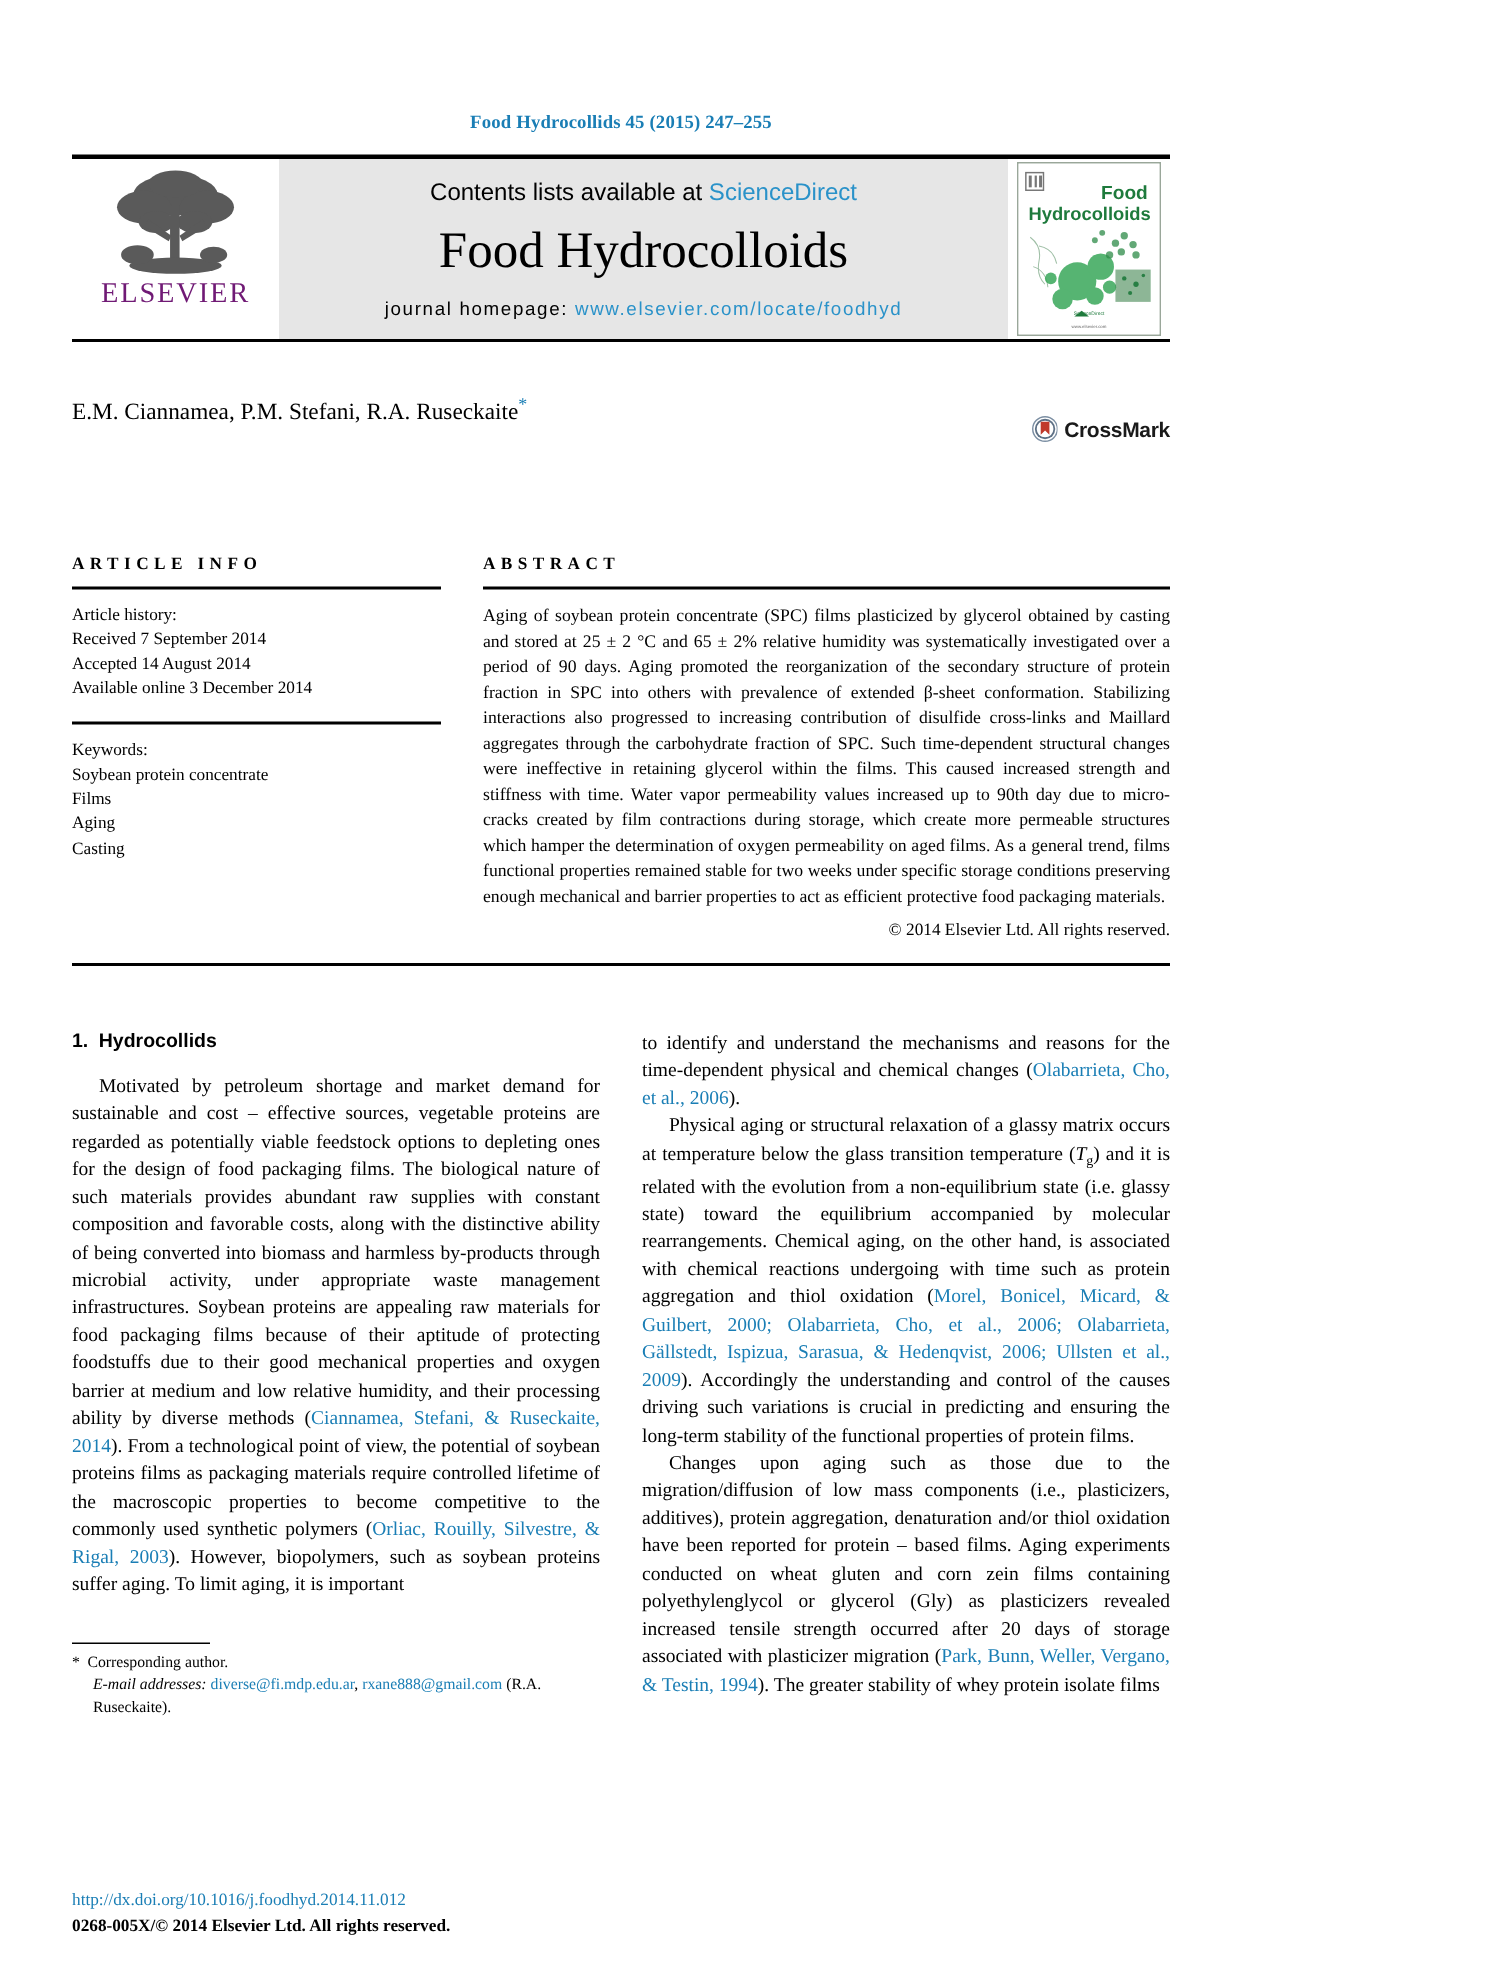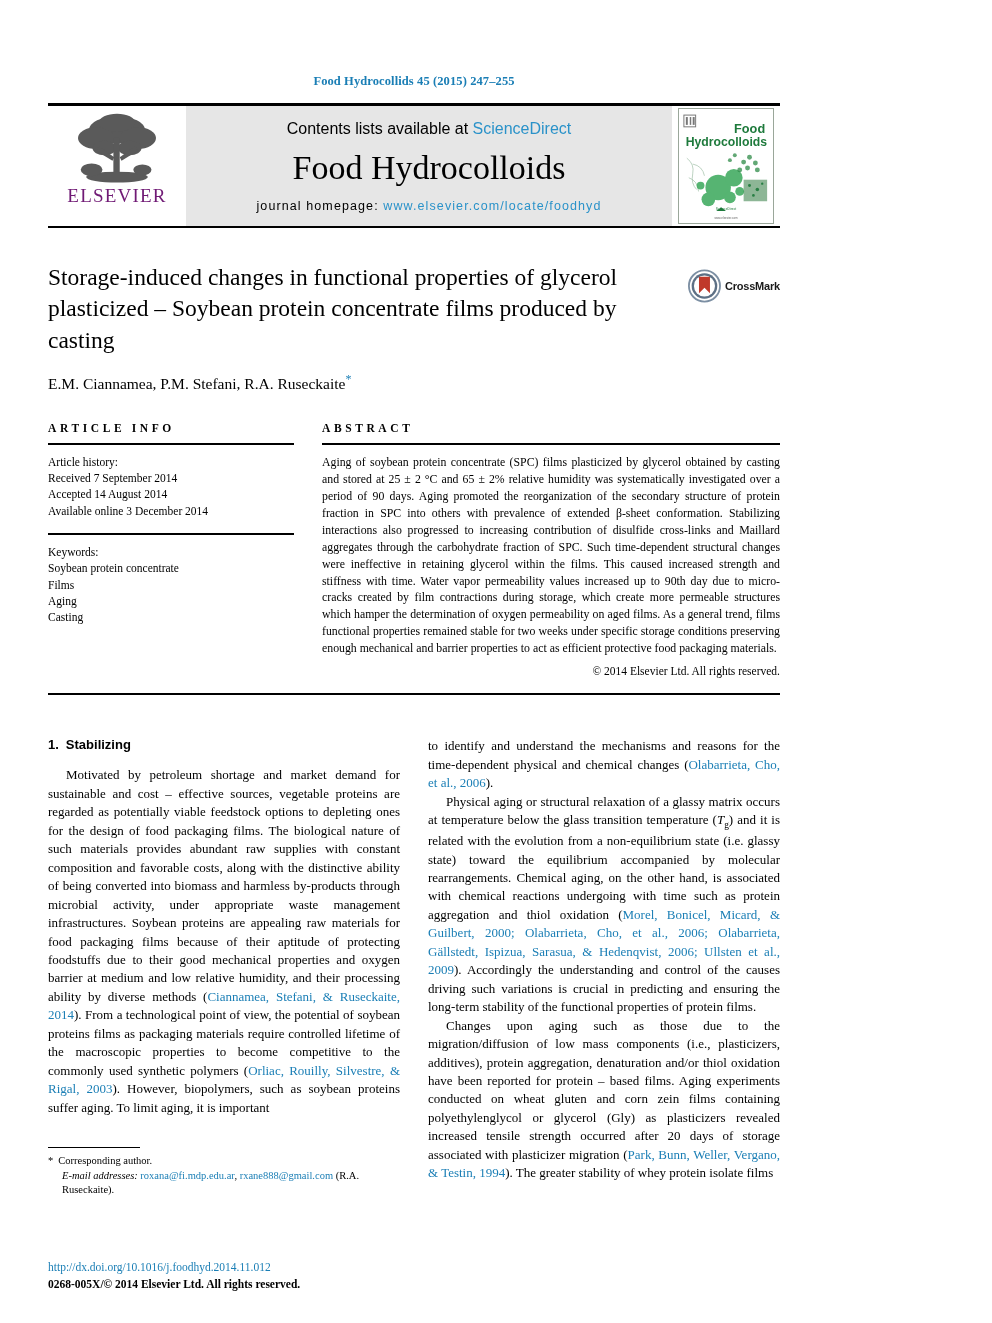--- a/index.html
+++ b/index.html
@@ -138,21 +138,21 @@
     right: 0;
     top: 4px;
     width: 92px;
     height: 40px;
     display: flex;
     align-items: center;
     gap: 4px;
   }
   .crossmark-label {
     font-family: "Liberation Sans", sans-serif;
-    font-size: 11px;
+    font-size: 14px;
     font-weight: bold;
     letter-spacing: -0.2px;
     color: #1a1a1a;
   }
   .authors {
     margin-top: 16px;
     font-size: 15.5px;
     font-family: "Liberation Serif", serif;
   }
   .authors .star {
@@ -372,21 +372,20 @@
             <text x="48" y="112" text-anchor="middle" font-family="Liberation Sans, sans-serif" font-size="3" fill="#666">www.elsevier.com</text>
           </g>
           <path d="M38 104 l5 -4 l5 4 z" fill="#1e7a3c"></path>
         </svg>
       </div>
 
     </div>
   </div>
 
   <div class="title-area">
-    <h1 class="article-title">Storage-induced changes in functional properties of glycerol plasticized – Soybean protein concentrate films produced by casting</h1>
     <div class="crossmark">
       <svg width="36" height="36" viewBox="0 0 36 36">
         <circle cx="18" cy="18" r="17" fill="#ffffff" stroke="#7c8fa3" stroke-width="2"></circle>
         <circle cx="18" cy="18" r="14" fill="#5d7085"></circle>
         <circle cx="18" cy="18" r="11.5" fill="#ffffff"></circle>
         <path d="M12 8 h12 v18 l-6 -6 l-6 6 z" fill="#c0392b"></path>
       </svg>
       <span class="crossmark-label">CrossMark</span>
     </div>
     <div class="authors"><span>E.M. Ciannamea, P.M. Stefani, R.A. Ruseckaite</span><span class="star">*</span></div>
@@ -420,27 +419,27 @@
       <div class="copyright-line">© 2014 Elsevier Ltd. All rights reserved.</div>
     </div>
 
   </div>
 
   <div class="rule-bottom"></div>
 
   <div class="body-cols">
 
     <div class="bcol">
-      <div class="sec-title"><span class="num">1.</span><span>Stabilizing</span></div>
+      <div class="sec-title"><span class="num">1.</span><span>Hydrocollids</span></div>
       <p class="body-p"><span>Motivated by petroleum shortage and market demand for sustainable and cost – effective sources, vegetable proteins are regarded as potentially viable feedstock options to depleting ones for the design of food packaging films. The biological nature of such materials provides abundant raw supplies with constant composition and favorable costs, along with the distinctive ability of being converted into biomass and harmless by-products through microbial activity, under appropriate waste management infrastructures. Soybean proteins are appealing raw materials for food packaging films because of their aptitude of protecting foodstuffs due to their good mechanical properties and oxygen barrier at medium and low relative humidity, and their processing ability by diverse methods (</span><span class="link">Ciannamea, Stefani, &amp; Ruseckaite, 2014</span><span>). From a technological point of view, the potential of soybean proteins films as packaging materials require controlled lifetime of the macroscopic properties to become competitive to the commonly used synthetic polymers (</span><span class="link">Orliac, Rouilly, Silvestre, &amp; Rigal, 2003</span><span>). However, biopolymers, such as soybean proteins suffer aging. To limit aging, it is important</span></p>
 
       <div class="footnote">
         <div class="footnote-rule"></div>
         <div><span class="star">*</span><span>Corresponding author.</span></div>
-        <div style="padding-left:14px;"><span class="email-lbl">E-mail addresses:</span> <span class="link">roxana@fi.mdp.edu.ar</span><span>, </span><span class="link">rxane888@gmail.com</span><span> (R.A. Ruseckaite).</span></div>
+        <div style="padding-left:14px;"><span class="email-lbl">E-mail addresses:</span> <span class="link">diverse@fi.mdp.edu.ar</span><span>, </span><span class="link">rxane888@gmail.com</span><span> (R.A. Ruseckaite).</span></div>
       </div>
     </div>
 
     <div class="bcol">
       <p class="body-p cont"><span>to identify and understand the mechanisms and reasons for the time-dependent physical and chemical changes (</span><span class="link">Olabarrieta, Cho, et al., 2006</span><span>).</span></p>
       <p class="body-p"><span>Physical aging or structural relaxation of a glassy matrix occurs at temperature below the glass transition temperature (</span><i>T</i><sub>g</sub><span>) and it is related with the evolution from a non-equilibrium state (i.e. glassy state) toward the equilibrium accompanied by molecular rearrangements. Chemical aging, on the other hand, is associated with chemical reactions undergoing with time such as protein aggregation and thiol oxidation (</span><span class="link">Morel, Bonicel, Micard, &amp; Guilbert, 2000; Olabarrieta, Cho, et al., 2006; Olabarrieta, Gällstedt, Ispizua, Sarasua, &amp; Hedenqvist, 2006; Ullsten et al., 2009</span><span>). Accordingly the understanding and control of the causes driving such variations is crucial in predicting and ensuring the long-term stability of the functional properties of protein films.</span></p>
       <p class="body-p"><span>Changes upon aging such as those due to the migration/diffusion of low mass components (i.e., plasticizers, additives), protein aggregation, denaturation and/or thiol oxidation have been reported for protein – based films. Aging experiments conducted on wheat gluten and corn zein films containing polyethylenglycol or glycerol (Gly) as plasticizers revealed increased tensile strength occurred after 20 days of storage associated with plasticizer migration (</span><span class="link">Park, Bunn, Weller, Vergano, &amp; Testin, 1994</span><span>). The greater stability of whey protein isolate films</span></p>
     </div>
 
   </div>

